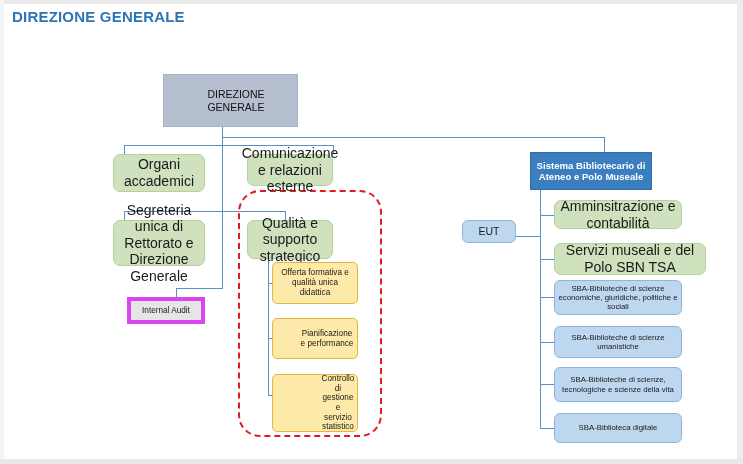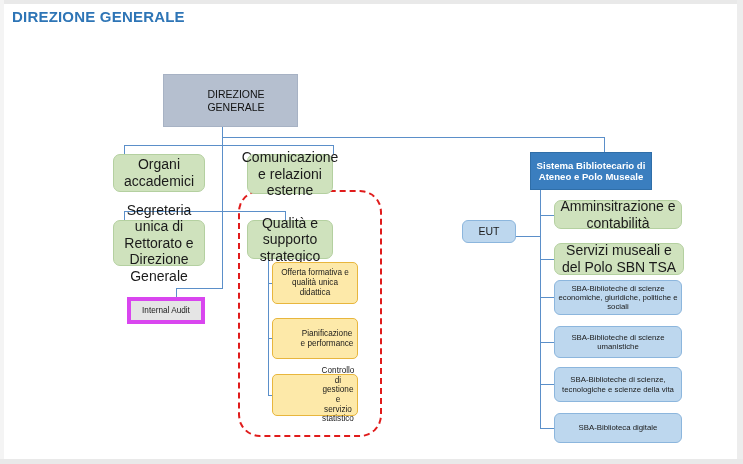--- a/index.html
+++ b/index.html
@@ -149,53 +149,53 @@
     </div>
 
     <div class="node n-green" style="left:113px;top:180px;width:92px;height:46px;">
       <span>Segreteria unica di Rettorato e Direzione Generale</span>
     </div>
 
     <div class="node n-orange" style="left:127px;top:257px;width:78px;height:27px;">
       <span>Internal Audit</span>
     </div>
 
-    <div class="node n-green" style="left:247px;top:114px;width:86px;height:40px;">
+    <div class="node n-green" style="left:247px;top:114px;width:86px;height:32px;">
       <span>Comunicazione e relazioni esterne</span>
     </div>
 
     <div class="node n-green" style="left:247px;top:180px;width:86px;height:39px;">
       <span>Qualità e supporto strategico</span>
     </div>
 
     <div class="node n-yellow" style="left:272px;top:222px;width:86px;height:42px;">
       <span>Offerta formativa e qualità unica didattica</span>
     </div>
 
     <div class="node n-yellow" style="left:272px;top:278px;width:86px;height:41px;padding-left:24px;">
       <span>Pianificazione e performance</span>
     </div>
 
-    <div class="node n-yellow" style="left:272px;top:334px;width:86px;height:42px;padding-left:46px;">
+    <div class="node n-yellow" style="left:272px;top:334px;width:86px;height:58px;padding-left:46px;">
       <span>Controllo di gestione e servizio statistico</span>
     </div>
 
     <div class="node n-blue-dark" style="left:530px;top:112px;width:122px;height:38px;">
       <span>Sistema Bibliotecario di Ateneo e Polo Museale</span>
     </div>
 
     <div class="node n-eut" style="left:462px;top:180px;width:54px;height:23px;">
       <span>EUT</span>
     </div>
 
     <div class="node n-green" style="left:554px;top:160px;width:128px;height:29px;">
       <span>Amminsitrazione e contabilità</span>
     </div>
 
-    <div class="node n-green" style="left:554px;top:203px;width:130px;height:32px;">
+    <div class="node n-green" style="left:554px;top:203px;width:152px;height:32px;">
       <span>Servizi museali e del Polo SBN TSA</span>
     </div>
 
     <div class="node n-blue-light" style="left:554px;top:240px;width:128px;height:35px;">
       <span>SBA-Biblioteche di scienze economiche, giuridiche, politiche e sociali</span>
     </div>
 
     <div class="node n-blue-light" style="left:554px;top:286px;width:128px;height:32px;">
       <span>SBA-Biblioteche di scienze umanistiche</span>
     </div>

